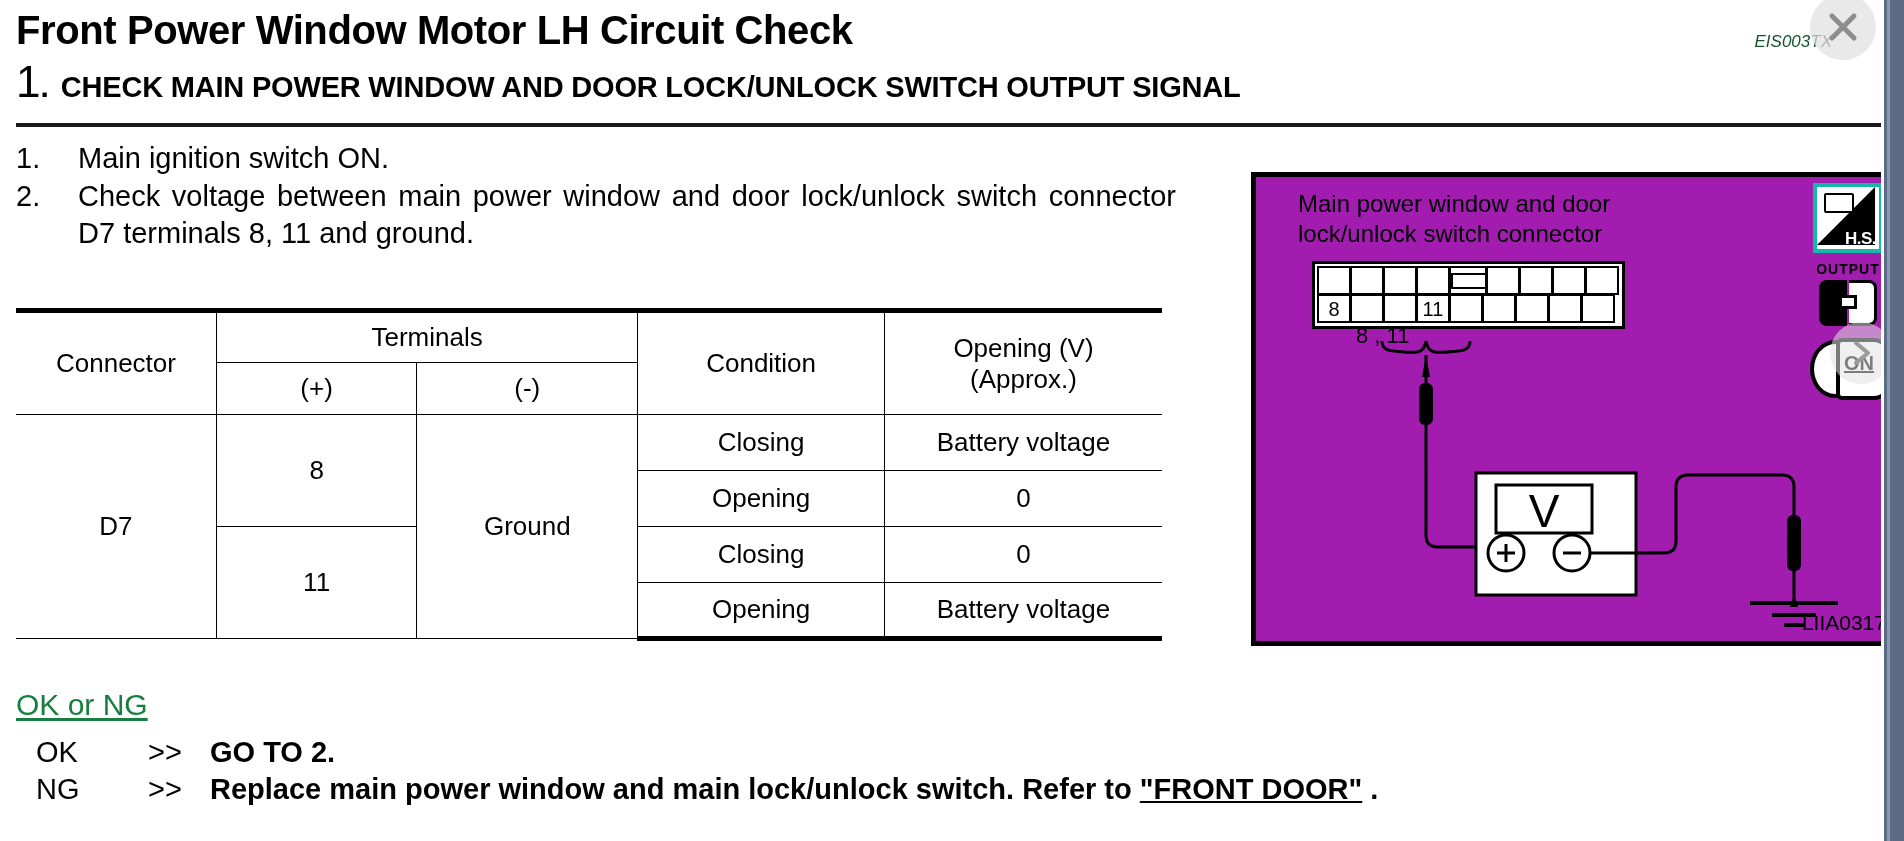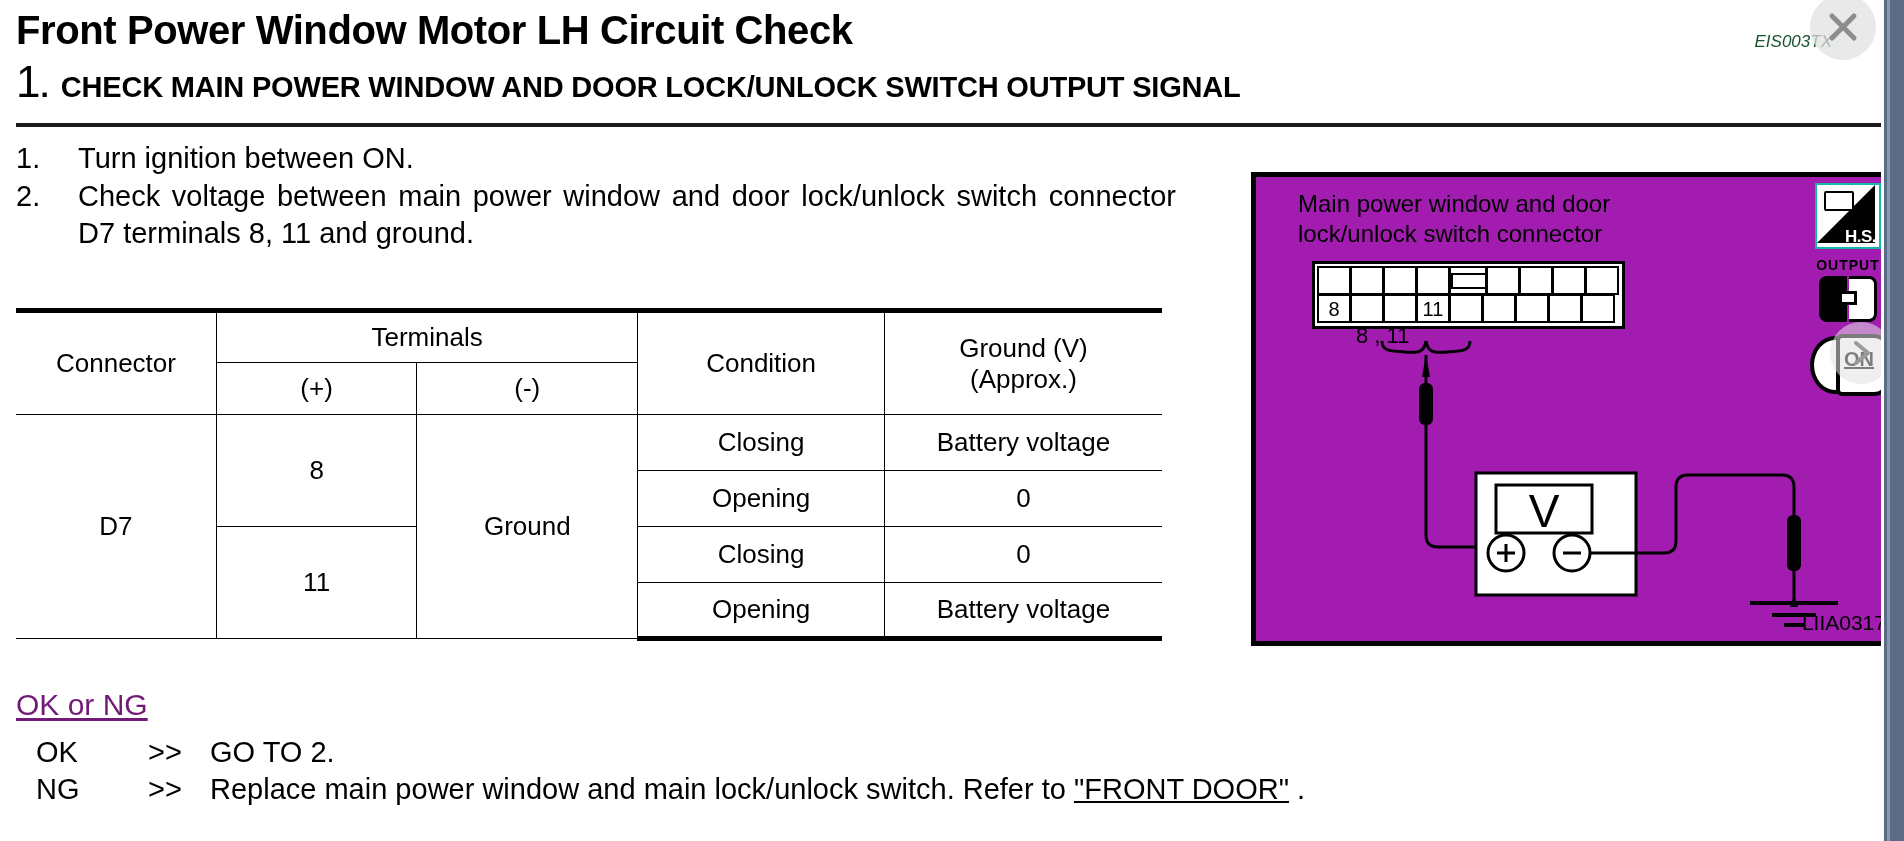--- a/index.html
+++ b/index.html
@@ -201,21 +201,21 @@
   .icon-col {
     position: absolute;
     right: 14px; top: 6px;
     width: 104px;
     display: flex;
     flex-direction: column;
     align-items: center;
   }
   .hs-icon {
     width: 62px; height: 62px;
-    border: 2px solid #14b8a6;
+    border: 4px solid #14b8a6;
     position: relative;
     overflow: hidden;
     background: #fff;
   }
   .hs-tri {
     position: absolute;
     left: 0; top: 0;
     width: 0; height: 0;
     border-left: 58px solid transparent;
     border-bottom: 58px solid #000;
@@ -298,38 +298,38 @@
   }
 
   
   .vm-svg { position: absolute; left: 8px; top: 150px; }
 
   
   .okng-title {
     position: absolute;
     left: 16px; top: 688px;
     font-size: 30px;
-    color: #701a75;
+    color: #15803d;
     text-decoration: underline;
     text-underline-offset: 3px;
   }
   .okng-rows {
     position: absolute;
     left: 36px; top: 734px;
     width: 1790px;
   }
   .okng-row {
     display: flex;
     font-size: 29px;
     color: #000;
     line-height: 1.28;
   }
   .okng-key { flex: 0 0 112px; }
   .okng-arrow { flex: 0 0 62px; }
-  .okng-text { flex: 1; }
+  .okng-text { flex: 1; font-weight: bold; }
   .ref-link {
     text-decoration: underline;
     text-underline-offset: 2px;
     color: #000;
   }
 
   
   .btn-close {
     position: absolute;
     right: 28px; top: -6px;
@@ -362,21 +362,21 @@
   <div class="step-head">
     <span class="step-num">1</span>
     <span class="step-dot">.</span>
     <span class="step-title">CHECK MAIN POWER WINDOW AND DOOR LOCK/UNLOCK SWITCH OUTPUT SIGNAL</span>
   </div>
   <div class="head-rule"></div>
 
   <div class="proc">
     <div class="proc-item">
       <span class="proc-marker">1.</span>
-      <span class="proc-body">Turn ignition between ON.</span>
+      <span class="proc-body">Main ignition switch ON.</span>
     </div>
     <div class="proc-item">
       <span class="proc-marker">2.</span>
       <span class="proc-body justify">Check voltage between main power window and door lock/unlock switch connector D7 terminals 8, 11 and ground.</span>
     </div>
   </div>
 
   <div class="tbl-wrap">
     <table class="spec">
       <colgroup>
@@ -385,21 +385,21 @@
           <col class="c-minus">
           <col class="c-cond">
           <col class="c-volt">
       </colgroup>
       <tbody>
         <tr class="top-edge hdr-h">
           <td class="no-l" rowspan="2">Connector</td>
           <td colspan="2">Terminals</td>
           <td rowspan="2">Condition</td>
           <td class="no-r" rowspan="2">
-            <div>Ground (V)</div>
+            <div>Opening (V)</div>
             <div>(Approx.)</div>
           </td>
         </tr>
         <tr class="hdr-h">
           <td>(+)</td>
           <td>(-)</td>
         </tr>
 
         <tr class="row-h">
           <td class="no-l" rowspan="4">D7</td>

